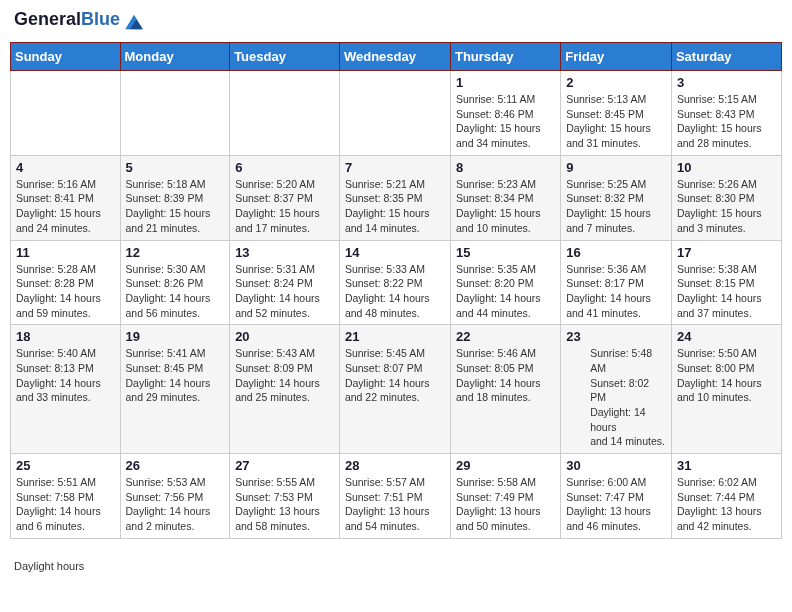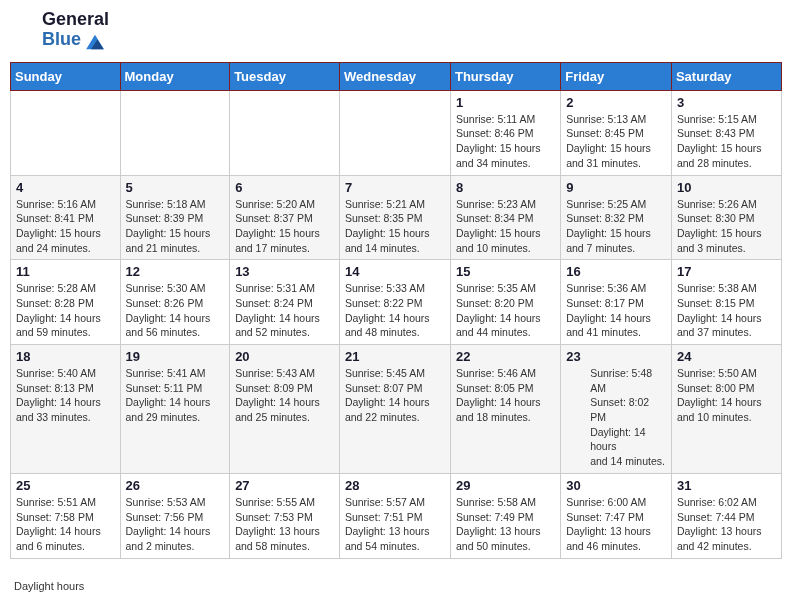--- a/index.html
+++ b/index.html
@@ -16,23 +16,21 @@
       align-items: flex-start;
       margin-bottom: 8px;
       padding: 0 4px;
     }
     .logo {
       display: flex;
       align-items: center;
     }
     .logo-text {
       display: flex;
-      flex-direction: column;
       line-height: 1.1;
-      margin-left: 28px;
     }
     .logo-general {
       font-size: 18px;
       font-weight: bold;
       color: #1a1a2e;
     }
     .logo-blue {
       font-size: 18px;
       font-weight: bold;
       color: #2b6cb0;
@@ -267,21 +265,21 @@
         <td>
           <div class="day-num">18</div>
           <div class="day-detail" style="white-space: pre-line;">Sunrise: 5:40 AM
 Sunset: 8:13 PM
 Daylight: 14 hours
 and 33 minutes.</div>
         </td>
         <td>
           <div class="day-num">19</div>
           <div class="day-detail" style="white-space: pre-line;">Sunrise: 5:41 AM
-Sunset: 5:11 PM
+Sunset: 8:45 PM
 Daylight: 14 hours
 and 29 minutes.</div>
         </td>
         <td>
           <div class="day-num">20</div>
           <div class="day-detail" style="white-space: pre-line;">Sunrise: 5:43 AM
 Sunset: 8:09 PM
 Daylight: 14 hours
 and 25 minutes.</div>
         </td>

